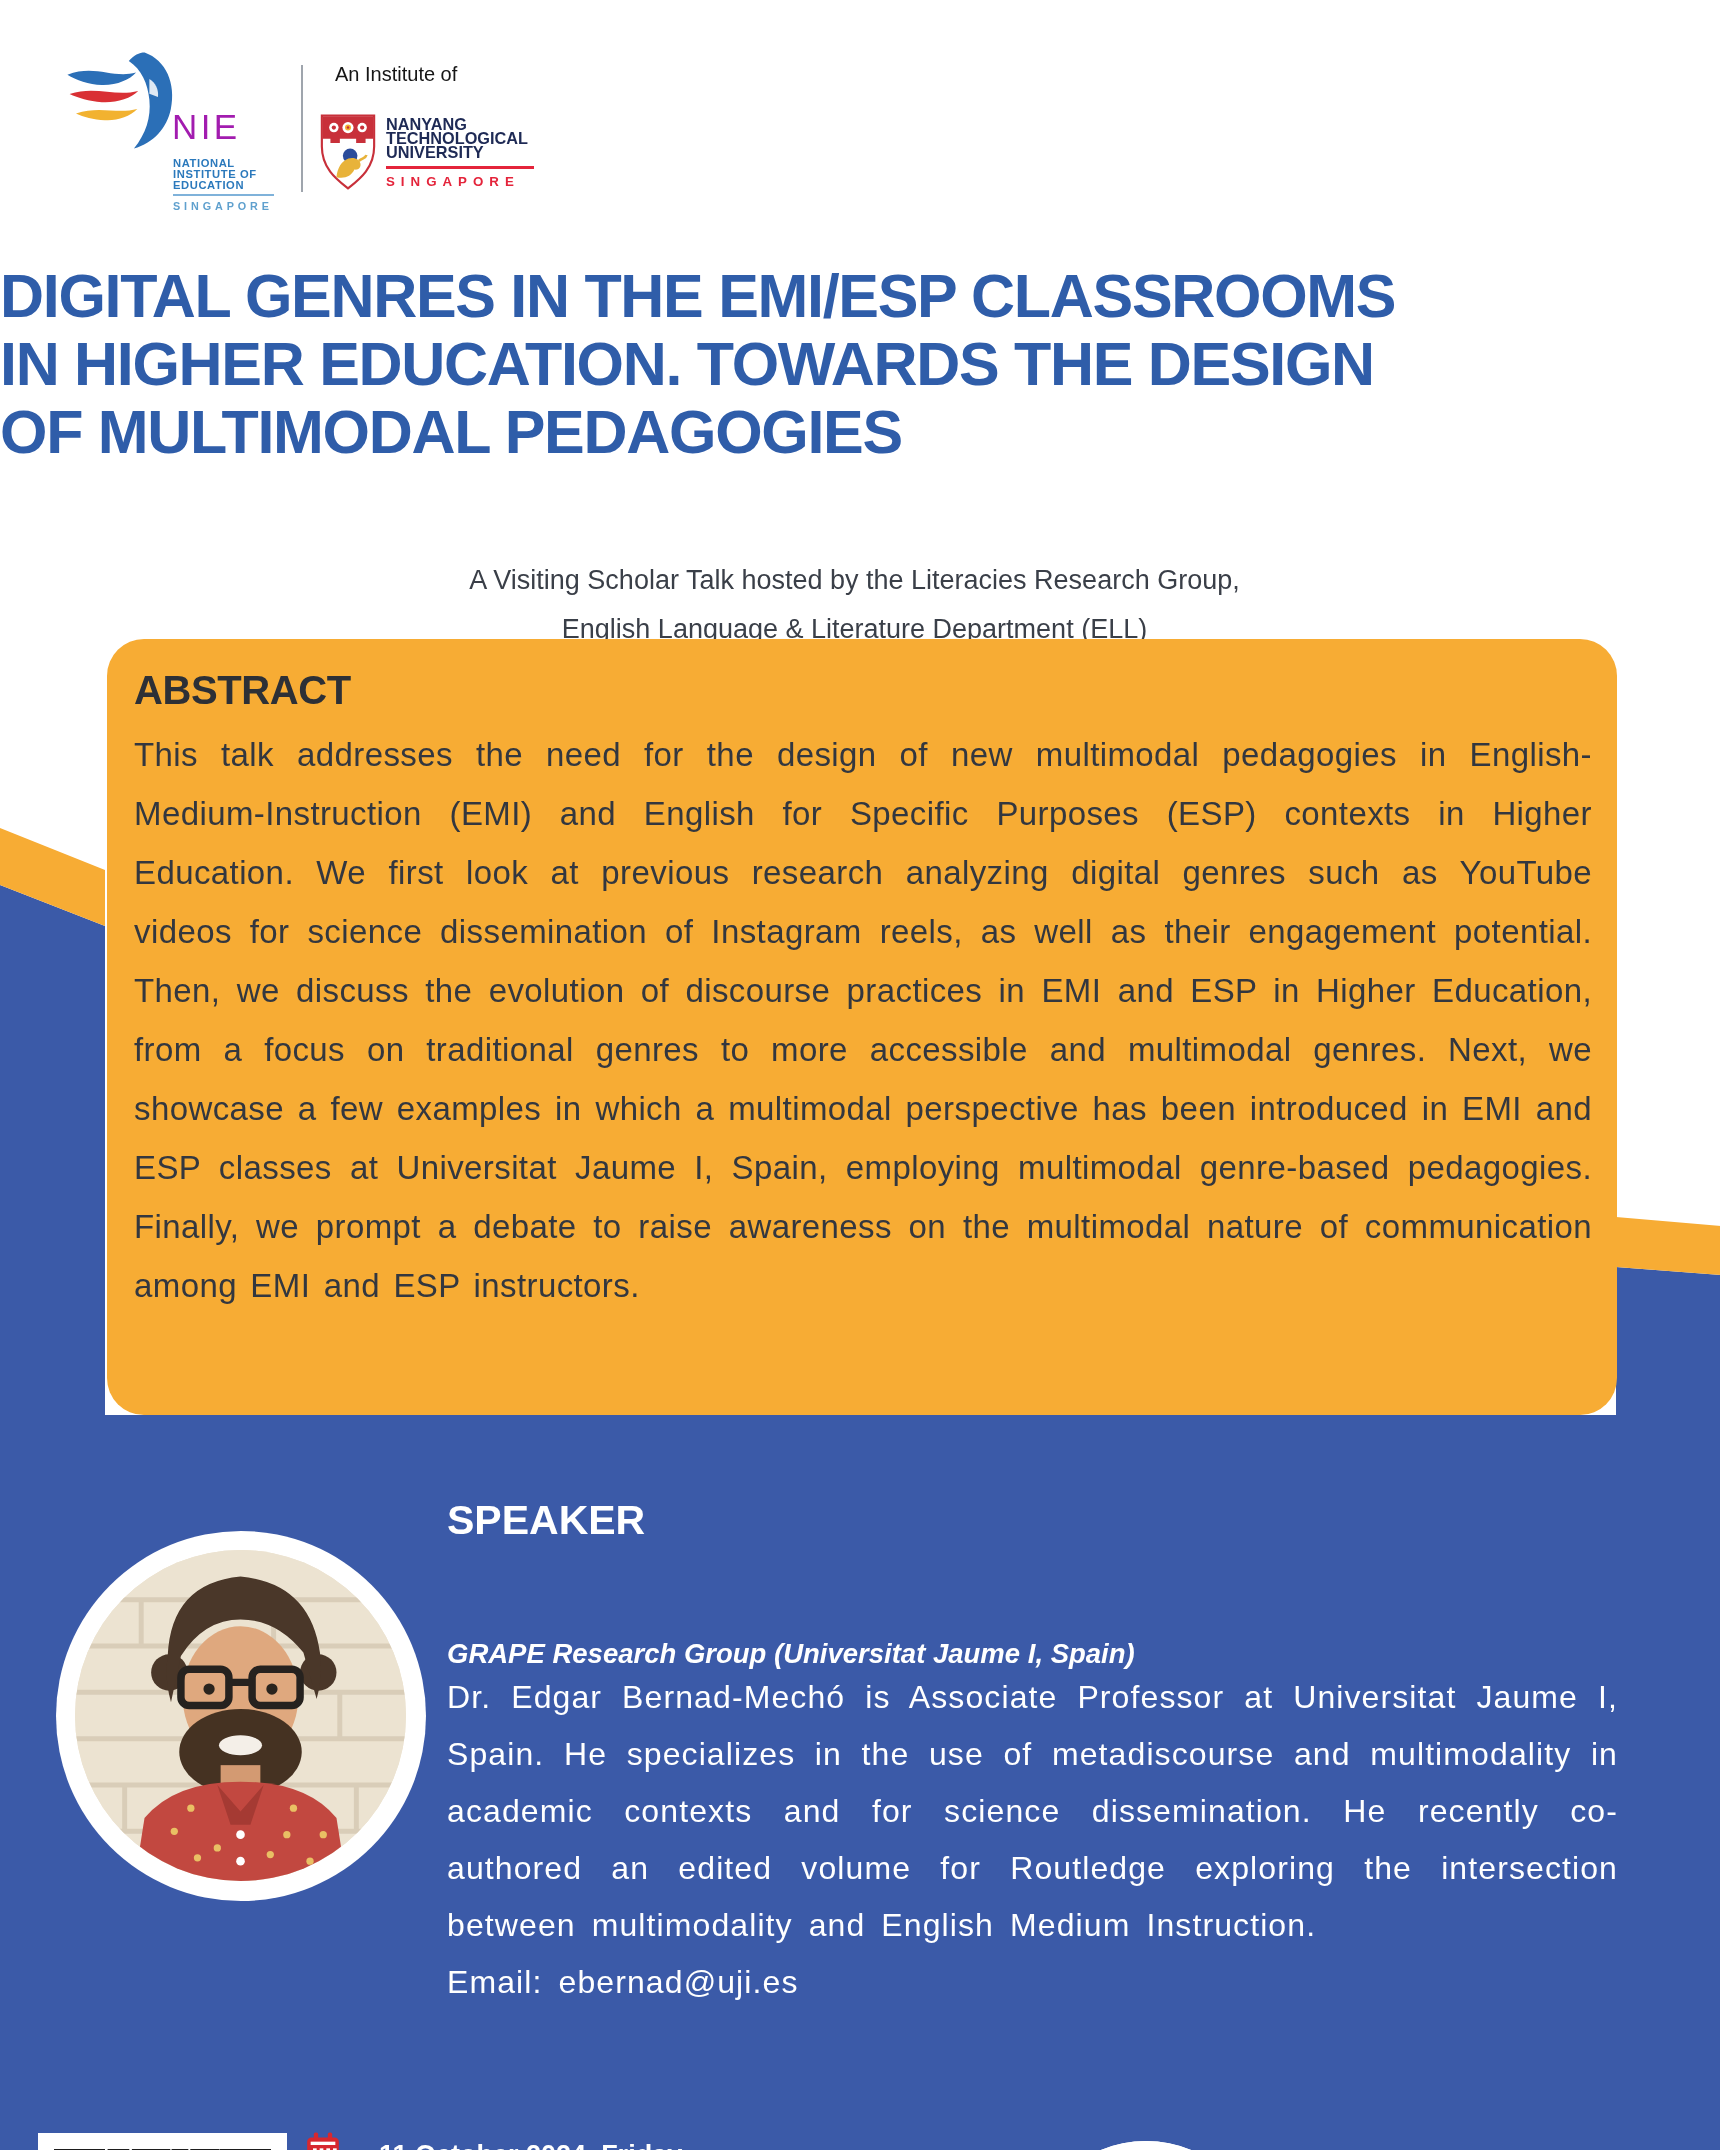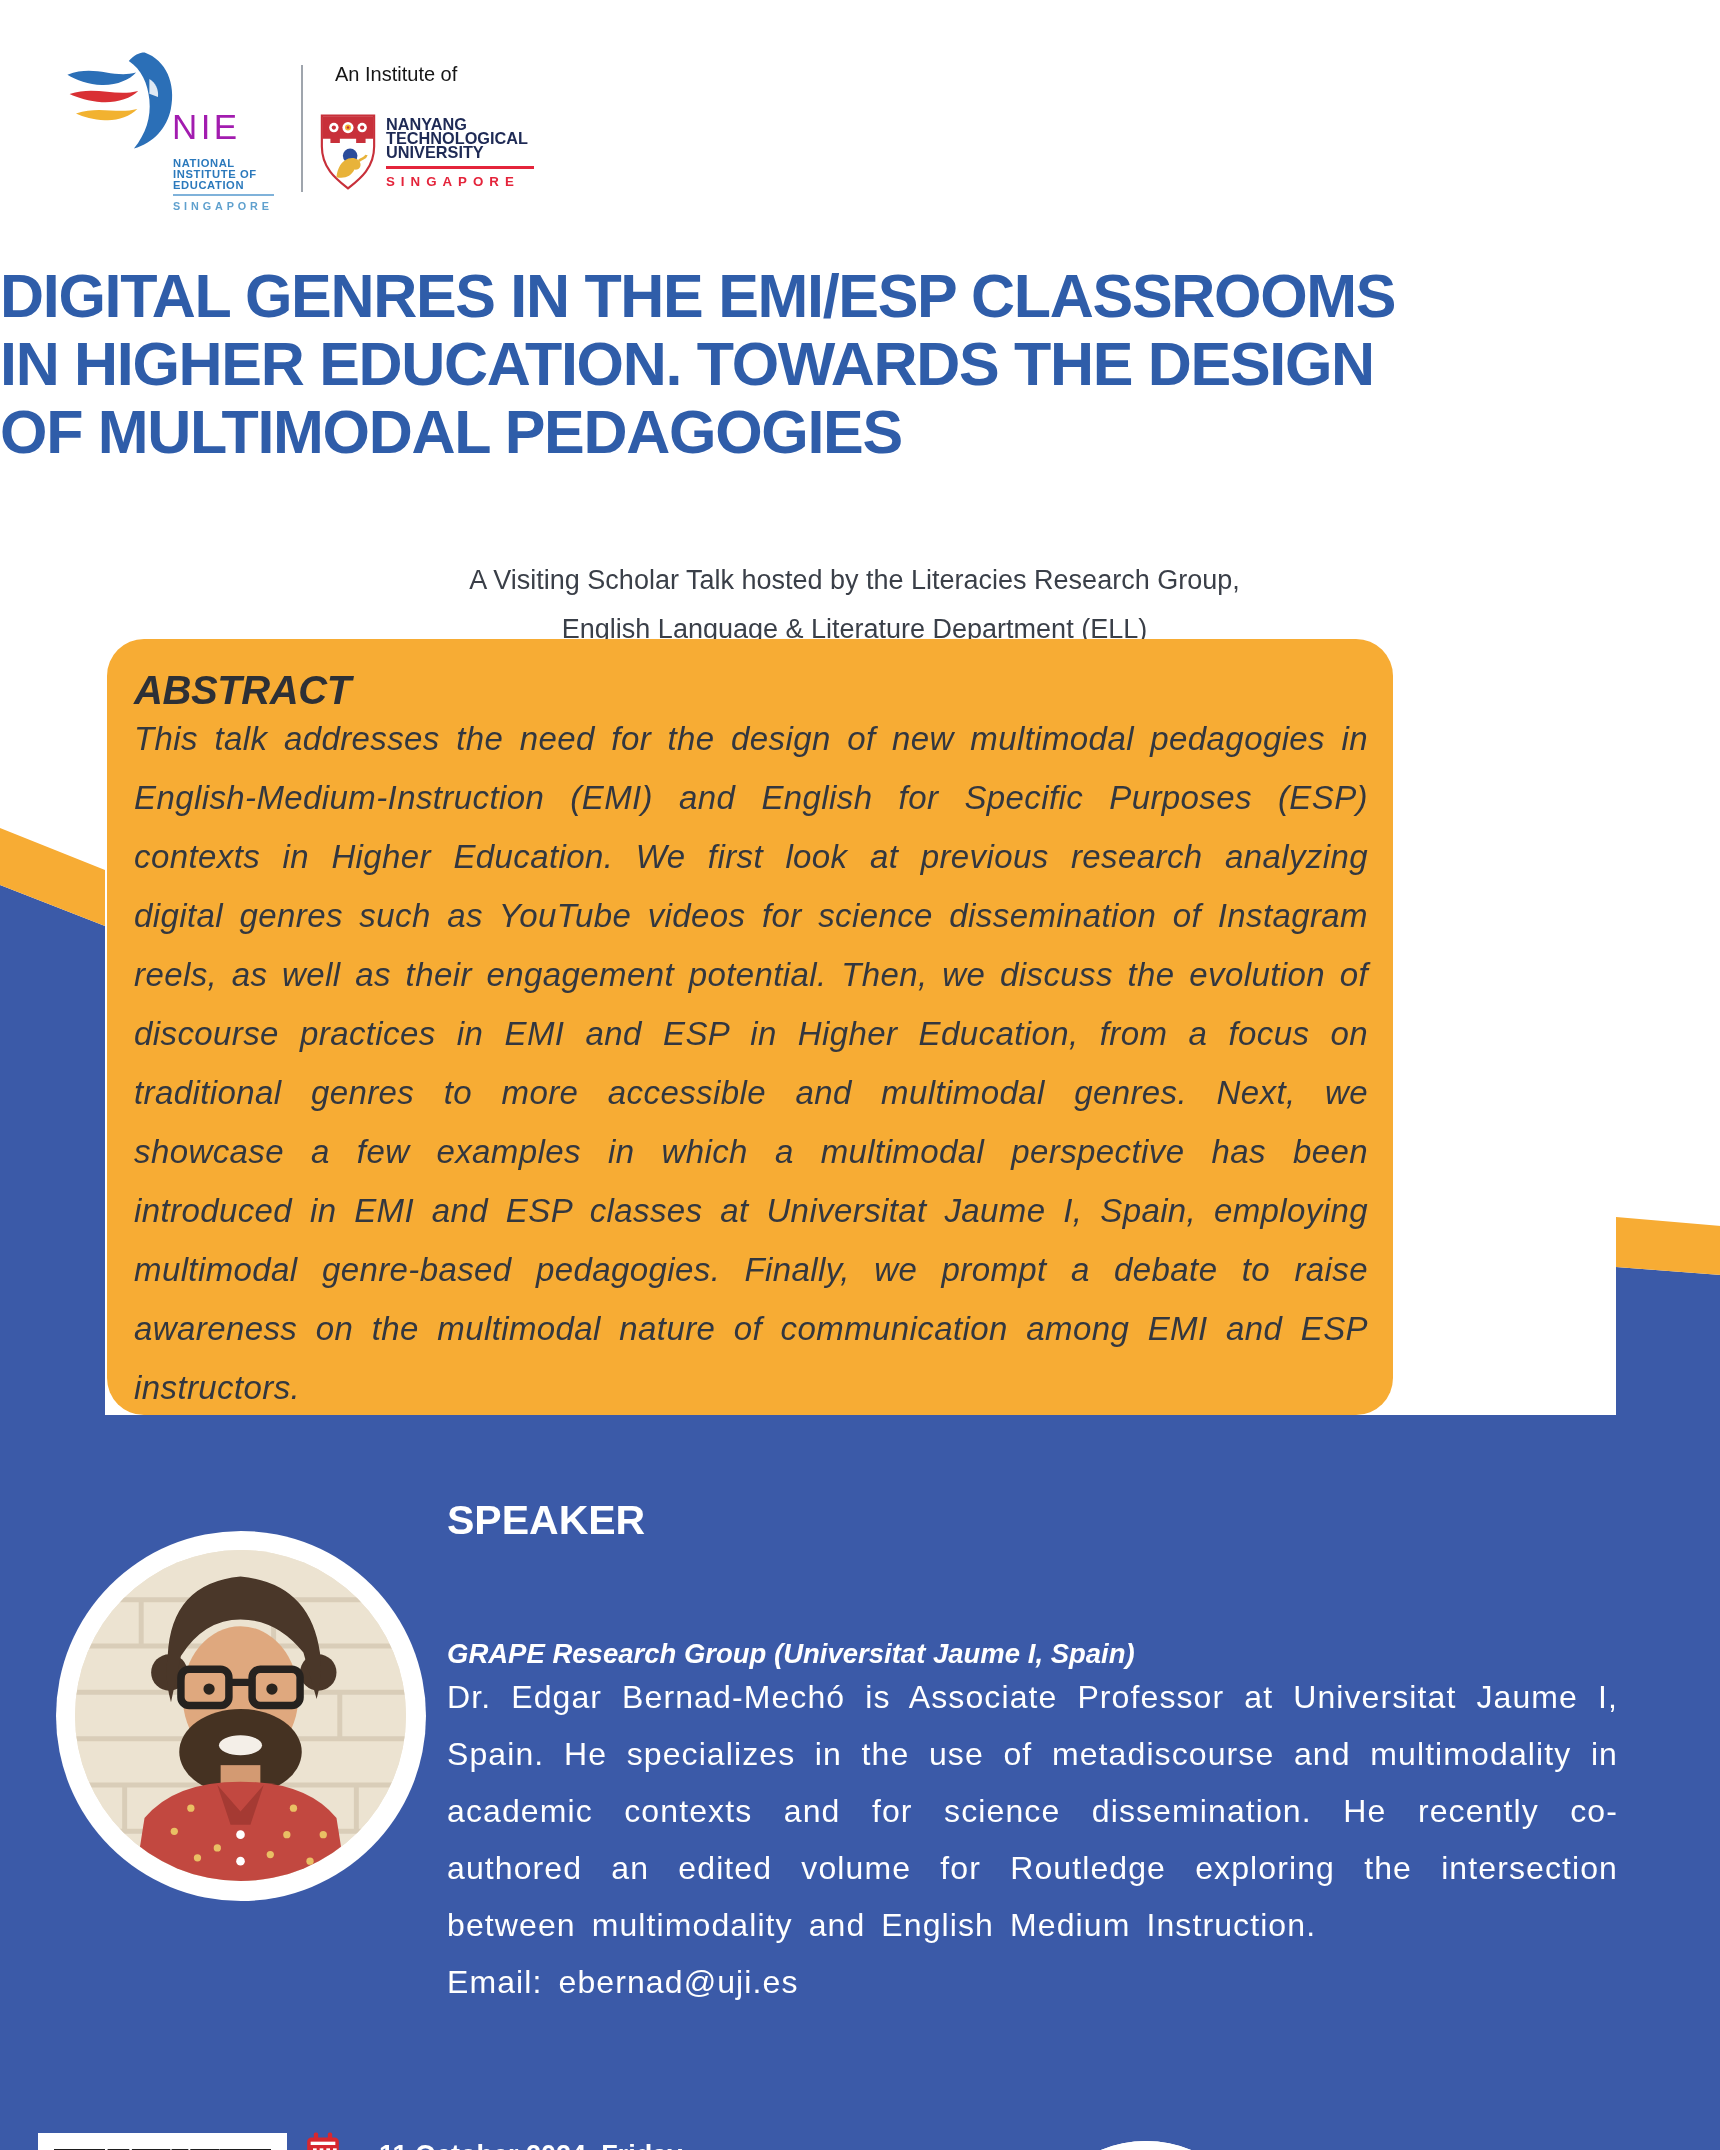--- a/index.html
+++ b/index.html
@@ -30,23 +30,23 @@
   .ntu-rule    { left:386px; top:166px; width:148px; height:3px; background:#E4243B; }
   .ntu-sg      { left:386px; top:174px; font-size:13.3px; font-weight:800; letter-spacing:6px; color:#E4243B; }
 
   
   .title { left:0; right:0; top:262px; text-align:left; color:#2F5DA9; }
   .title .t-line { white-space:nowrap; font-size:61px; line-height:68px; font-weight:800; letter-spacing:-1.3px; }
   .subtitle { left:0; right:12px; top:556px; text-align:center; color:#3A3F48; }
   .subtitle .s-line { font-size:27px; line-height:49px; font-weight:400; }
 
   
-  .abstract-box { left:107px; top:639px; width:1286px; height:776px; background:#F7AC34; border-radius:37px;font-style:italic; }
+  .abstract-box { left:107px; top:639px; width:1510px; height:776px; background:#F7AC34; border-radius:37px; }
   .abstract-heading { position:absolute; left:27px; top:29px; font-size:40px; font-weight:800; letter-spacing:-0.4px; color:#2D3036; }
-  .abstract-body { position:absolute; left:27px; right:25px; top:70px; font-size:33px; line-height:59px;
+  .abstract-body { position:absolute; left:27px; right:25px; top:86px; font-size:33px; line-height:59px;
     color:#33373F; text-align:justify; letter-spacing:0.4px; word-spacing:3.9px; }
 
   
   .speaker-photo { left:56px; top:1531px; width:370px; height:370px; border-radius:50%; background:#ffffff; }
   .speaker-photo-inner { position:absolute; left:19.4px; top:19.4px; width:331px; height:331px; border-radius:50%; overflow:hidden; background:#ECE3D1; }
   .speaker-heading { left:447px; top:1497px; font-size:41px; font-weight:800; color:#ffffff; }
   .speaker-name { left:447px; top:1569px; font-size:36px; font-weight:800; color:#ffffff; white-space:nowrap; letter-spacing:-0.4px; }
   .speaker-affil { left:447px; top:1621px; font-size:27.5px; font-weight:700; font-style:italic; color:#ffffff;margin-top:17px; }
   .speaker-bio { left:447px; top:1669px; width:1171px; color:#ffffff; font-size:32px; line-height:57px;
     text-align:justify; letter-spacing:1.1px; word-spacing:6px; }

